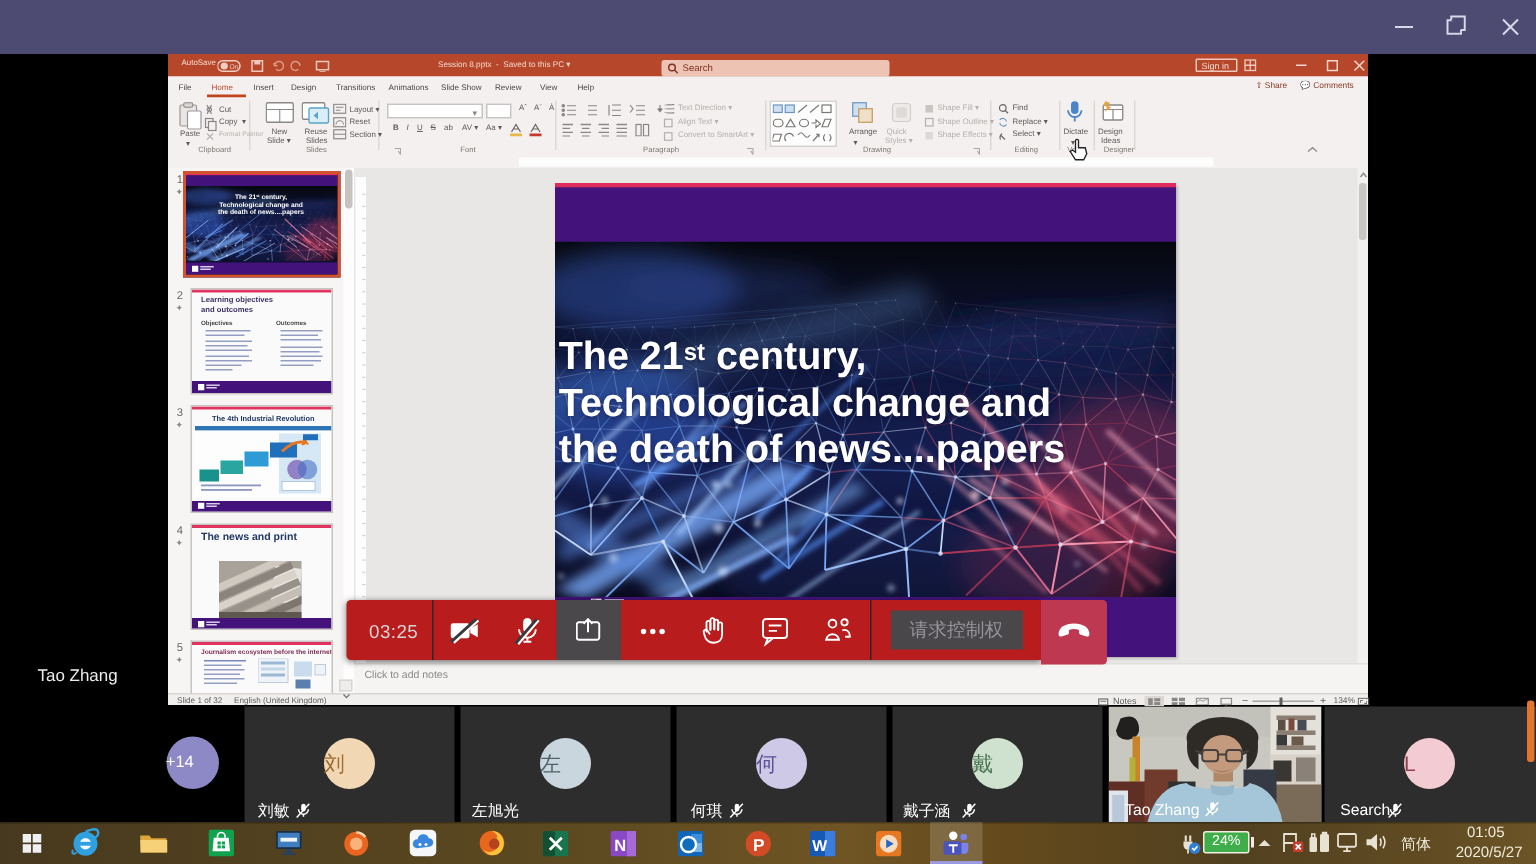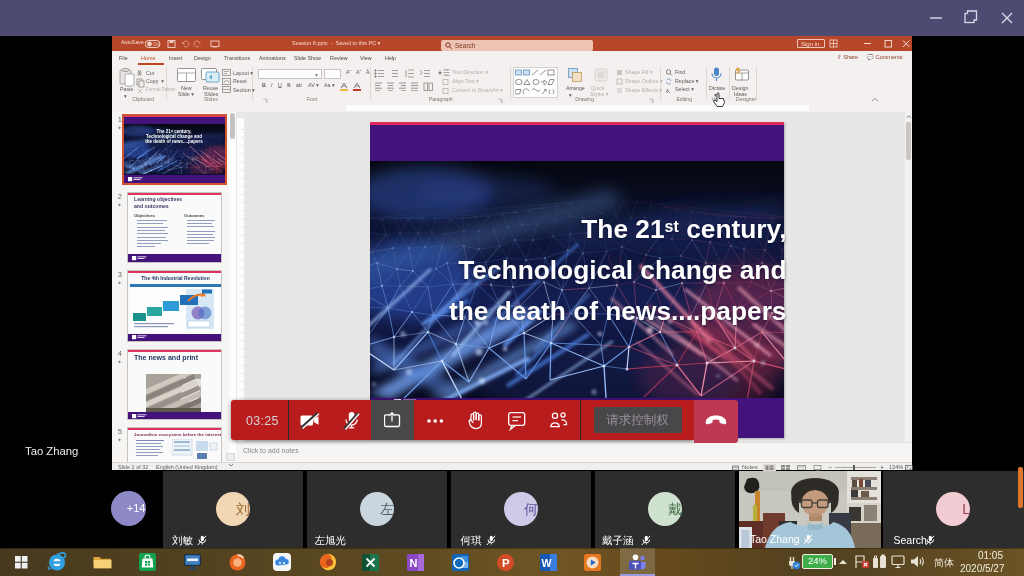--- a/index.html
+++ b/index.html
@@ -1249,21 +1249,21 @@
                 <circle cx="365" cy="187" r="1.4" fill="#dce9ff" fill-opacity="0.75"></circle>
                 <circle cx="72" cy="200" r="1.4" fill="#dce9ff" fill-opacity="0.81"></circle>
                 <circle cx="234" cy="205" r="1.5" fill="#dce9ff" fill-opacity="0.82"></circle>
                 <circle cx="257" cy="208" r="1.5" fill="#dce9ff" fill-opacity="0.83"></circle>
                 <circle cx="307" cy="204" r="1.5" fill="#dce9ff" fill-opacity="0.82"></circle>
                 <circle cx="337" cy="202" r="1.5" fill="#dce9ff" fill-opacity="0.81"></circle>
                 <circle cx="384" cy="200" r="1.4" fill="#dce9ff" fill-opacity="0.80"></circle>
 </g>
 </svg>
       </div>
-      <div class="abs" style="left:2.5px;top:84px;width:414px;text-align:right;color:#fff;font-weight:bold;font-size:26.3px;line-height:41px;text-shadow:0 1px 3px rgba(10,10,40,.5)">
+      <div class="abs" style="left:2.5px;top:98px;width:414px;text-align:left;color:#fff;font-weight:bold;font-size:26.3px;line-height:31px;text-shadow:0 1px 3px rgba(10,10,40,.5)">
         The 21<span style="font-size:16px;vertical-align:6px">st</span> century,<br>Technological change and<br>the death of news....papers
       </div>
 
       <svg class="abs" style="left:24px;top:277px" width="36" height="10">
         <rect x="0" y="0" width="7" height="7" fill="#fff"></rect>
             <rect x="0.8" y="0.8" width="2.6" height="2.6" fill="#44127b"></rect>
             <rect x="3.8" y="3.8" width="2.4" height="2.4" fill="#9c87c6"></rect>
         <rect x="9" y="0.5" width="13" height="1.4" fill="#e8e2f2"></rect>
             <rect x="9" y="2.8" width="10" height="1.4" fill="#e8e2f2"></rect>
             <rect x="9" y="5.1" width="11" height="1.4" fill="#cabfe0"></rect>
@@ -1377,21 +1377,21 @@
 </div>
 <div class="abs" style="left:694px;top:400px;width:43.5px;height:43px;background:#bd3850;border-radius:0 3px 3px 0">
   <svg class="abs" style="left:9px;top:12px" width="26" height="18" viewBox="0 0 24 16">
         <path d="M2.5,9.5 c0,-4 4,-6.5 9.5,-6.5 c5.5,0 9.5,2.5 9.5,6.5 c0,1.2 -0.8,1.8 -1.8,1.5 l-3.4,-1 c-0.8,-0.25 -1.2,-0.8 -1.2,-1.6 l0,-1.4 c-1,-0.35 -2,-0.5 -3.1,-0.5 c-1.1,0 -2.1,0.15 -3.1,0.5 l0,1.4 c0,0.8 -0.4,1.35 -1.2,1.6 l-3.4,1 c-1,0.3 -1.8,-0.3 -1.8,-1.5 z" fill="#fff"></path>
       </svg>
 </div>
 
 <div class="abs" style="left:0;top:470.5px;width:1024px;height:77.5px;background:#000">
 <style>
 .tile{position:absolute;top:0.5px;height:76.5px;background:#2d2d2d}
-.avc{position:absolute;top:21px;width:34px;height:34px;border-radius:50%;text-align:right;line-height:34px;font-size:14px}
+.avc{position:absolute;top:21px;width:34px;height:34px;border-radius:50%;text-align:left;line-height:34px;font-size:14px}
 .plabel{position:absolute;top:63.5px;font-size:10.5px;color:#fff;white-space:nowrap}
 </style>
 <div class="tile" style="left:162.5px;width:140.5px"></div>
 <div class="tile" style="left:306.5px;width:140.5px"></div>
 <div class="tile" style="left:450.5px;width:140.5px"></div>
 <div class="tile" style="left:594.5px;width:140.5px"></div>
 <div class="tile" style="left:882.5px;width:141.5px"></div>
 <div class="avc" style="left:110.5px;top:20.5px;width:35px;height:35px;background:#8d89c7;color:#fff;font-size:11px;line-height:35px">+14</div>
 <div class="avc" style="left:215.8px;background:#f2d7b5;color:#9c6a33">刘</div>
 <div class="avc" style="left:360px;background:#c9d6de;color:#51626c">左</div>
@@ -1623,21 +1623,21 @@
 <svg class="abs" style="left:891px;top:7px" width="15" height="13" fill="none" stroke="#e8e2d2" stroke-width="1.2">
  <rect x="1" y="1" width="12" height="8.5" rx="1"></rect>
  <path d="M4.5,12.5 h5 M7,9.5 v3"></path>
 </svg>
 <svg class="abs" style="left:910px;top:7px" width="16" height="13">
  <path d="M1,4.5 h3 l4,-3.5 v11 l-4,-3.5 h-3 z" fill="#e8e2d2"></path>
  <path d="M10,4 a4,4.5 0 0 1 0,5 M12,2.5 a6.5,7 0 0 1 0,8" stroke="#e8e2d2" stroke-width="1.1" fill="none"></path>
 </svg>
 <div class="abs tt" style="left:934px;top:7.5px;font-size:10px;color:#f2ecdc">简体</div>
 <div class="abs tt" style="left:963px;top:2px;width:40px;text-align:right;font-size:10px;color:#f2ecdc">01:05</div>
-<div class="abs tt" style="left:960px;top:14.5px;width:55px;text-align:left;font-size:10px;color:#f2ecdc">2020/5/27</div>
+<div class="abs tt" style="left:960px;top:14.5px;width:55px;text-align:right;font-size:10px;color:#f2ecdc">2020/5/27</div>
 
 </div>
 
 <svg class="abs" style="left:712px;top:92px;z-index:50" width="16" height="18">
  <path d="M5,1.5 v8 l-2,-1.5 l-1.5,1 l3.5,5.5 h5.5 l2,-4 l-1,-4 h-4.5 v-5 a1.2,1.2 0 0 0 -2,0 z" fill="#fff" stroke="#222" stroke-width="0.9"></path>
 </svg>
 <div class="abs" style="left:1018px;top:467px;width:5px;height:41px;background:#e0762c;border-radius:2px;z-index:40"></div>
 <svg class="abs" style="left:871px;top:97px" width="8" height="6">
       <path d="M1,4 l3,-2.5 l3,2.5" fill="none" stroke="#8f8d8b" stroke-width="0.9"></path>
     </svg>

